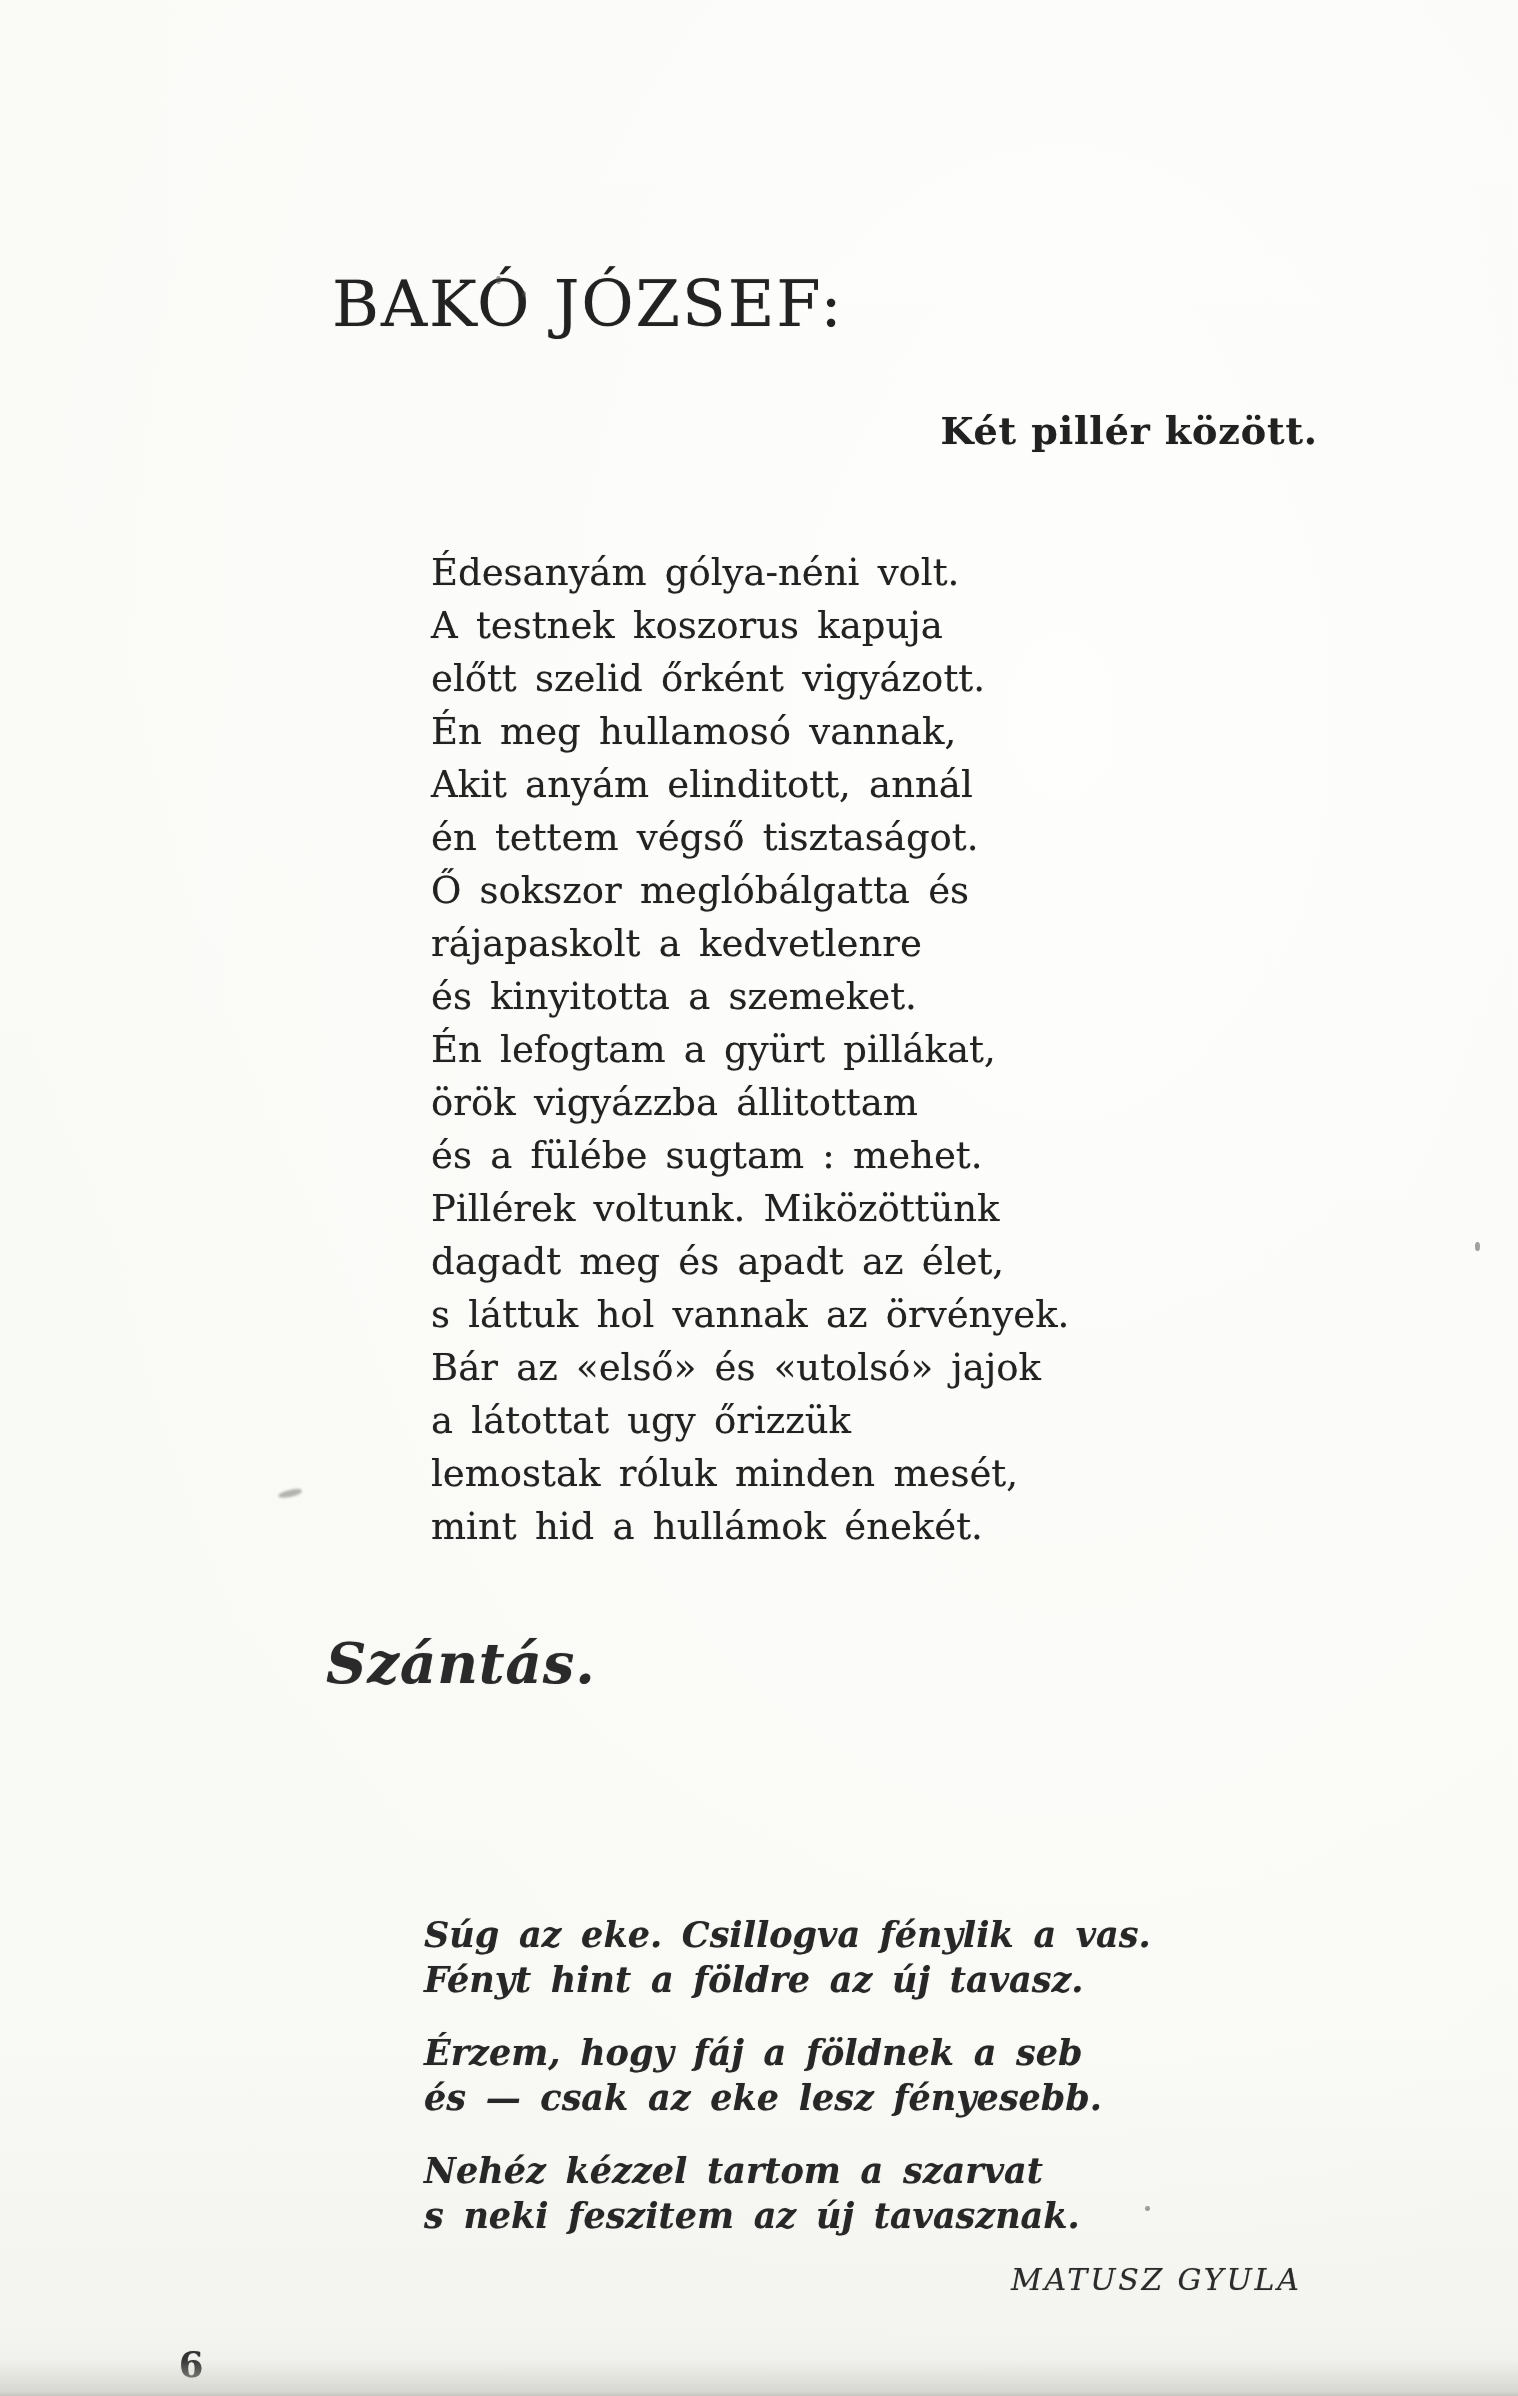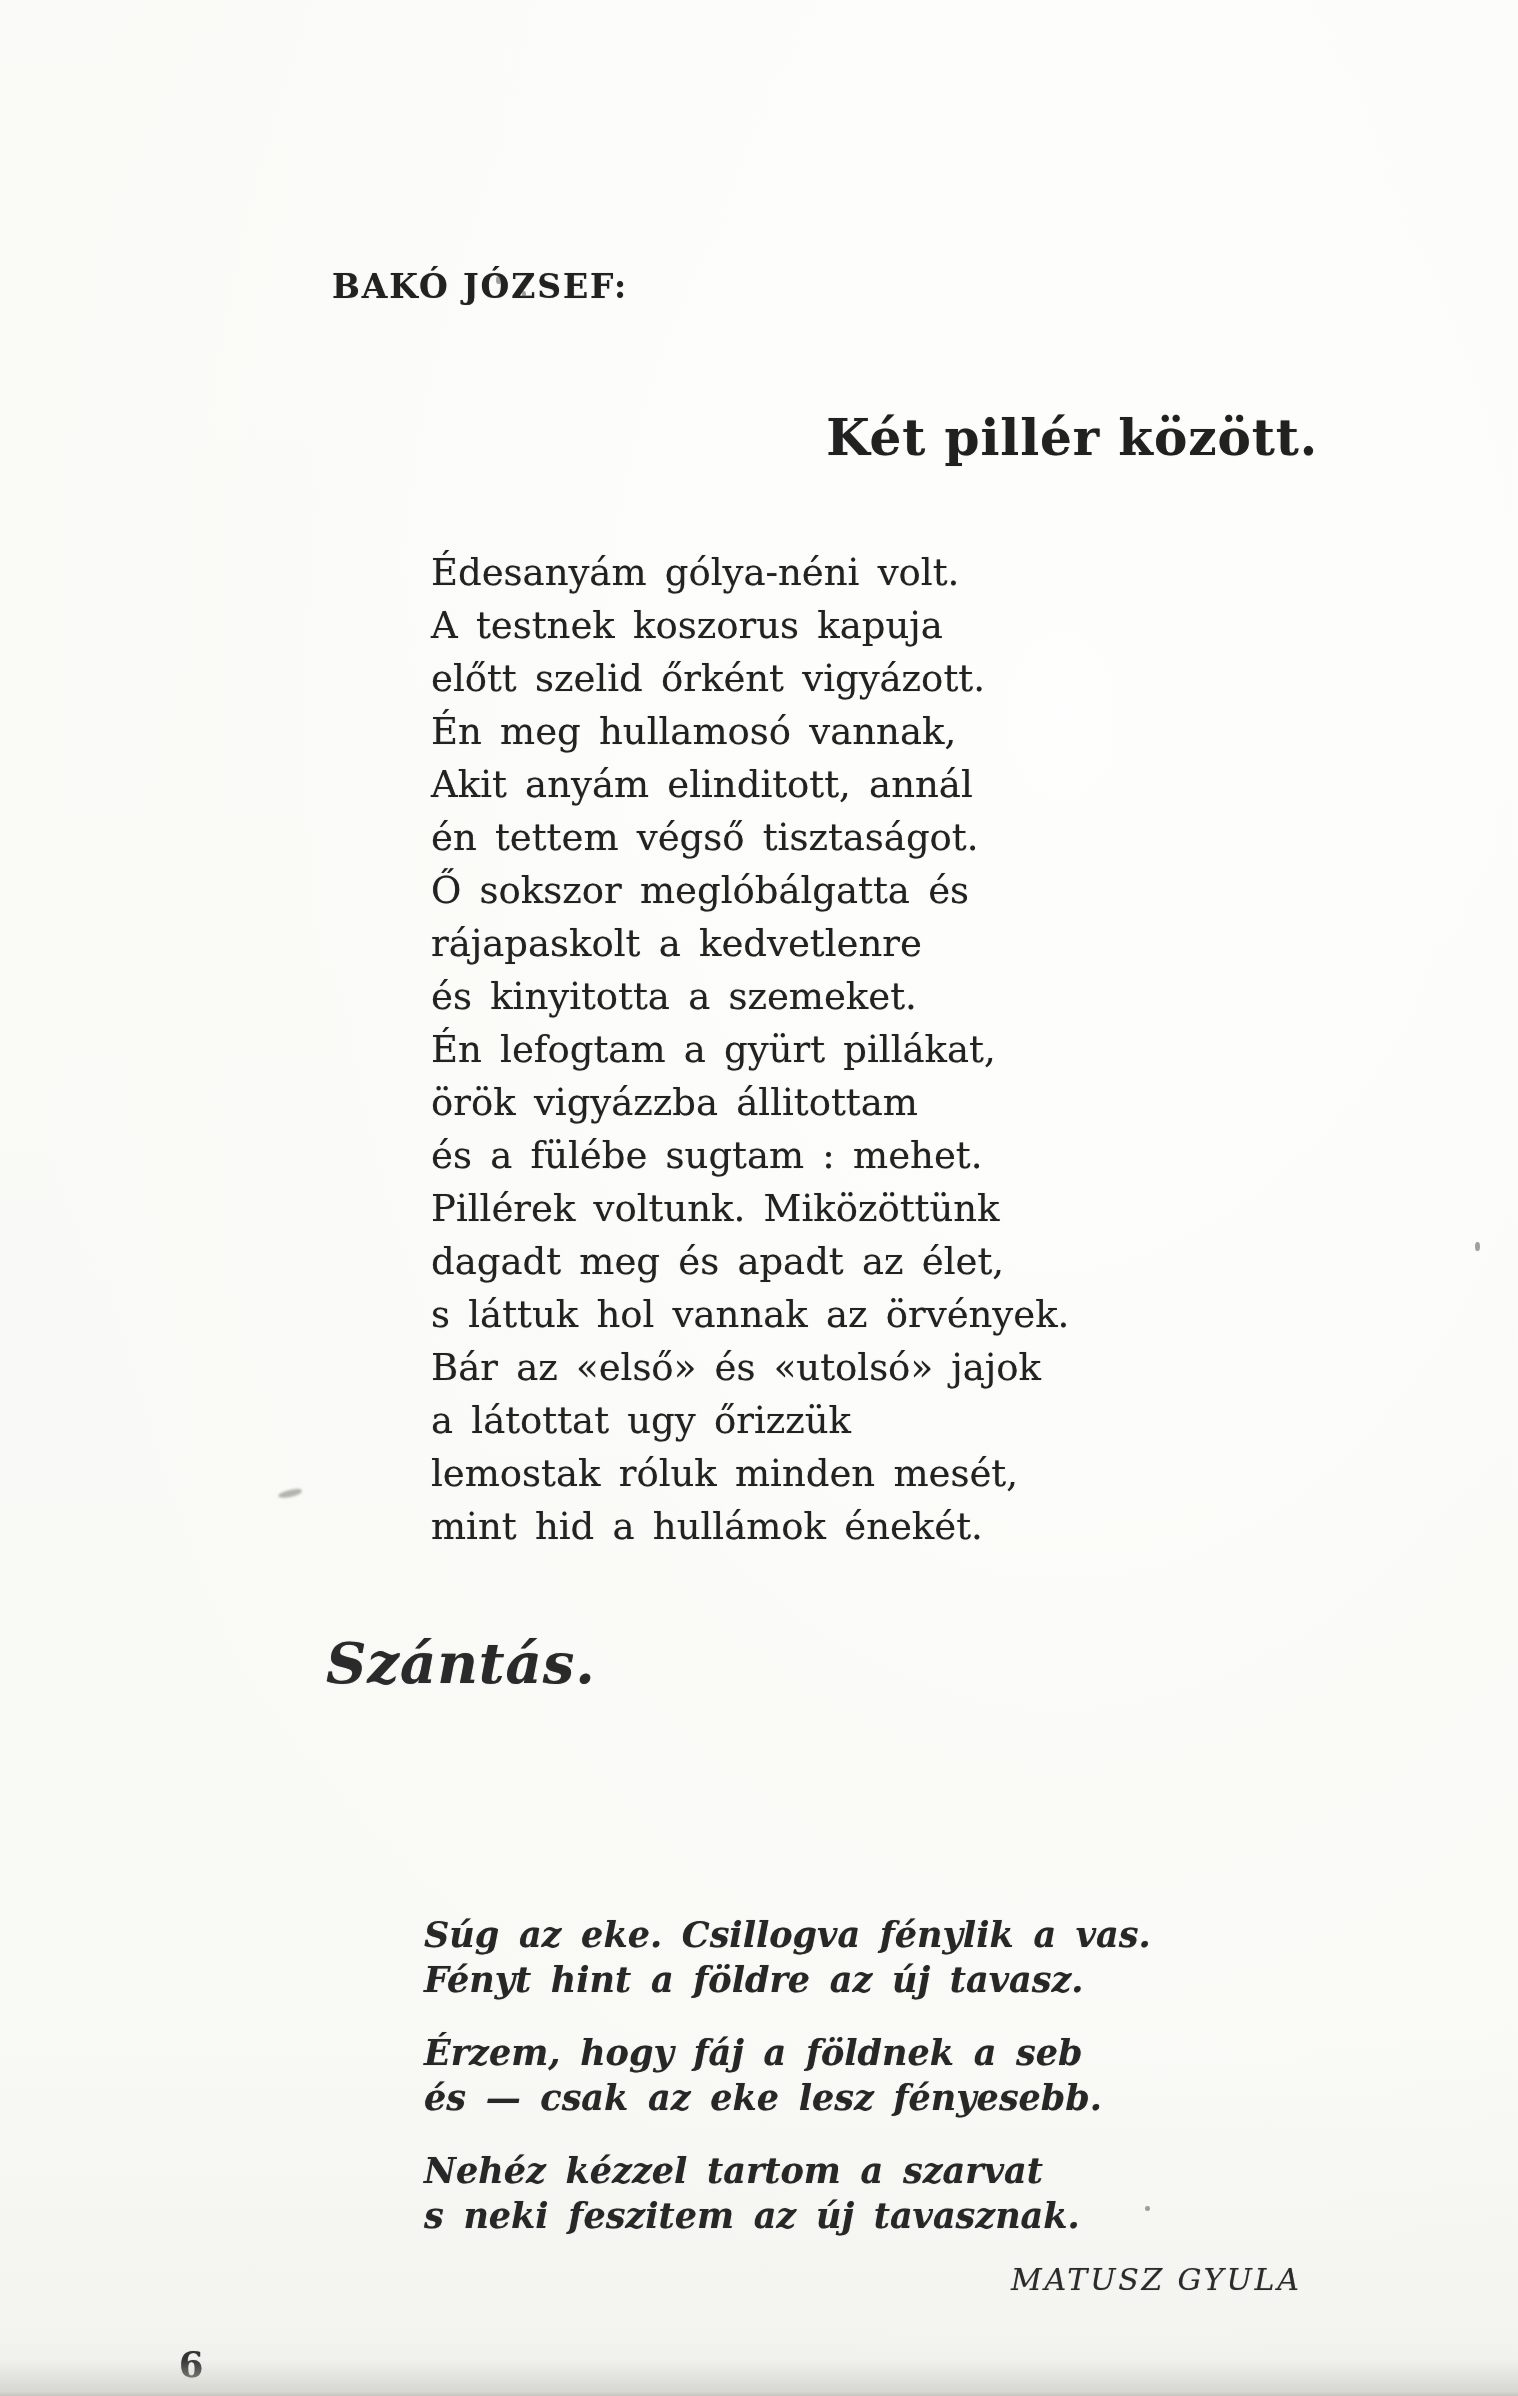--- a/index.html
+++ b/index.html
@@ -21,30 +21,30 @@
     color: #1e1e1e;
   }
   .ink {
     text-shadow: 0 0 0.9px rgba(30,30,30,0.45);
     -webkit-font-smoothing: antialiased;
   }
   .author-header {
     position: absolute;
     left: 332px;
     top: 267px;
-    font-size: 33px;
-    font-weight: bold;
+    font-size: 64px;
+    font-weight: normal;
     letter-spacing: 1.9px;
     color: #222;
   }
   .poem-title {
     position: absolute;
     right: 201px;
     top: 408px;
-    font-size: 50px;
+    font-size: 38px;
     font-weight: bold;
     letter-spacing: 0.9px;
     color: #212121;
     white-space: nowrap;
     margin-left: 28px;
   }
   .poem1 {
     position: absolute;
     left: 431px;
     top: 546px;

